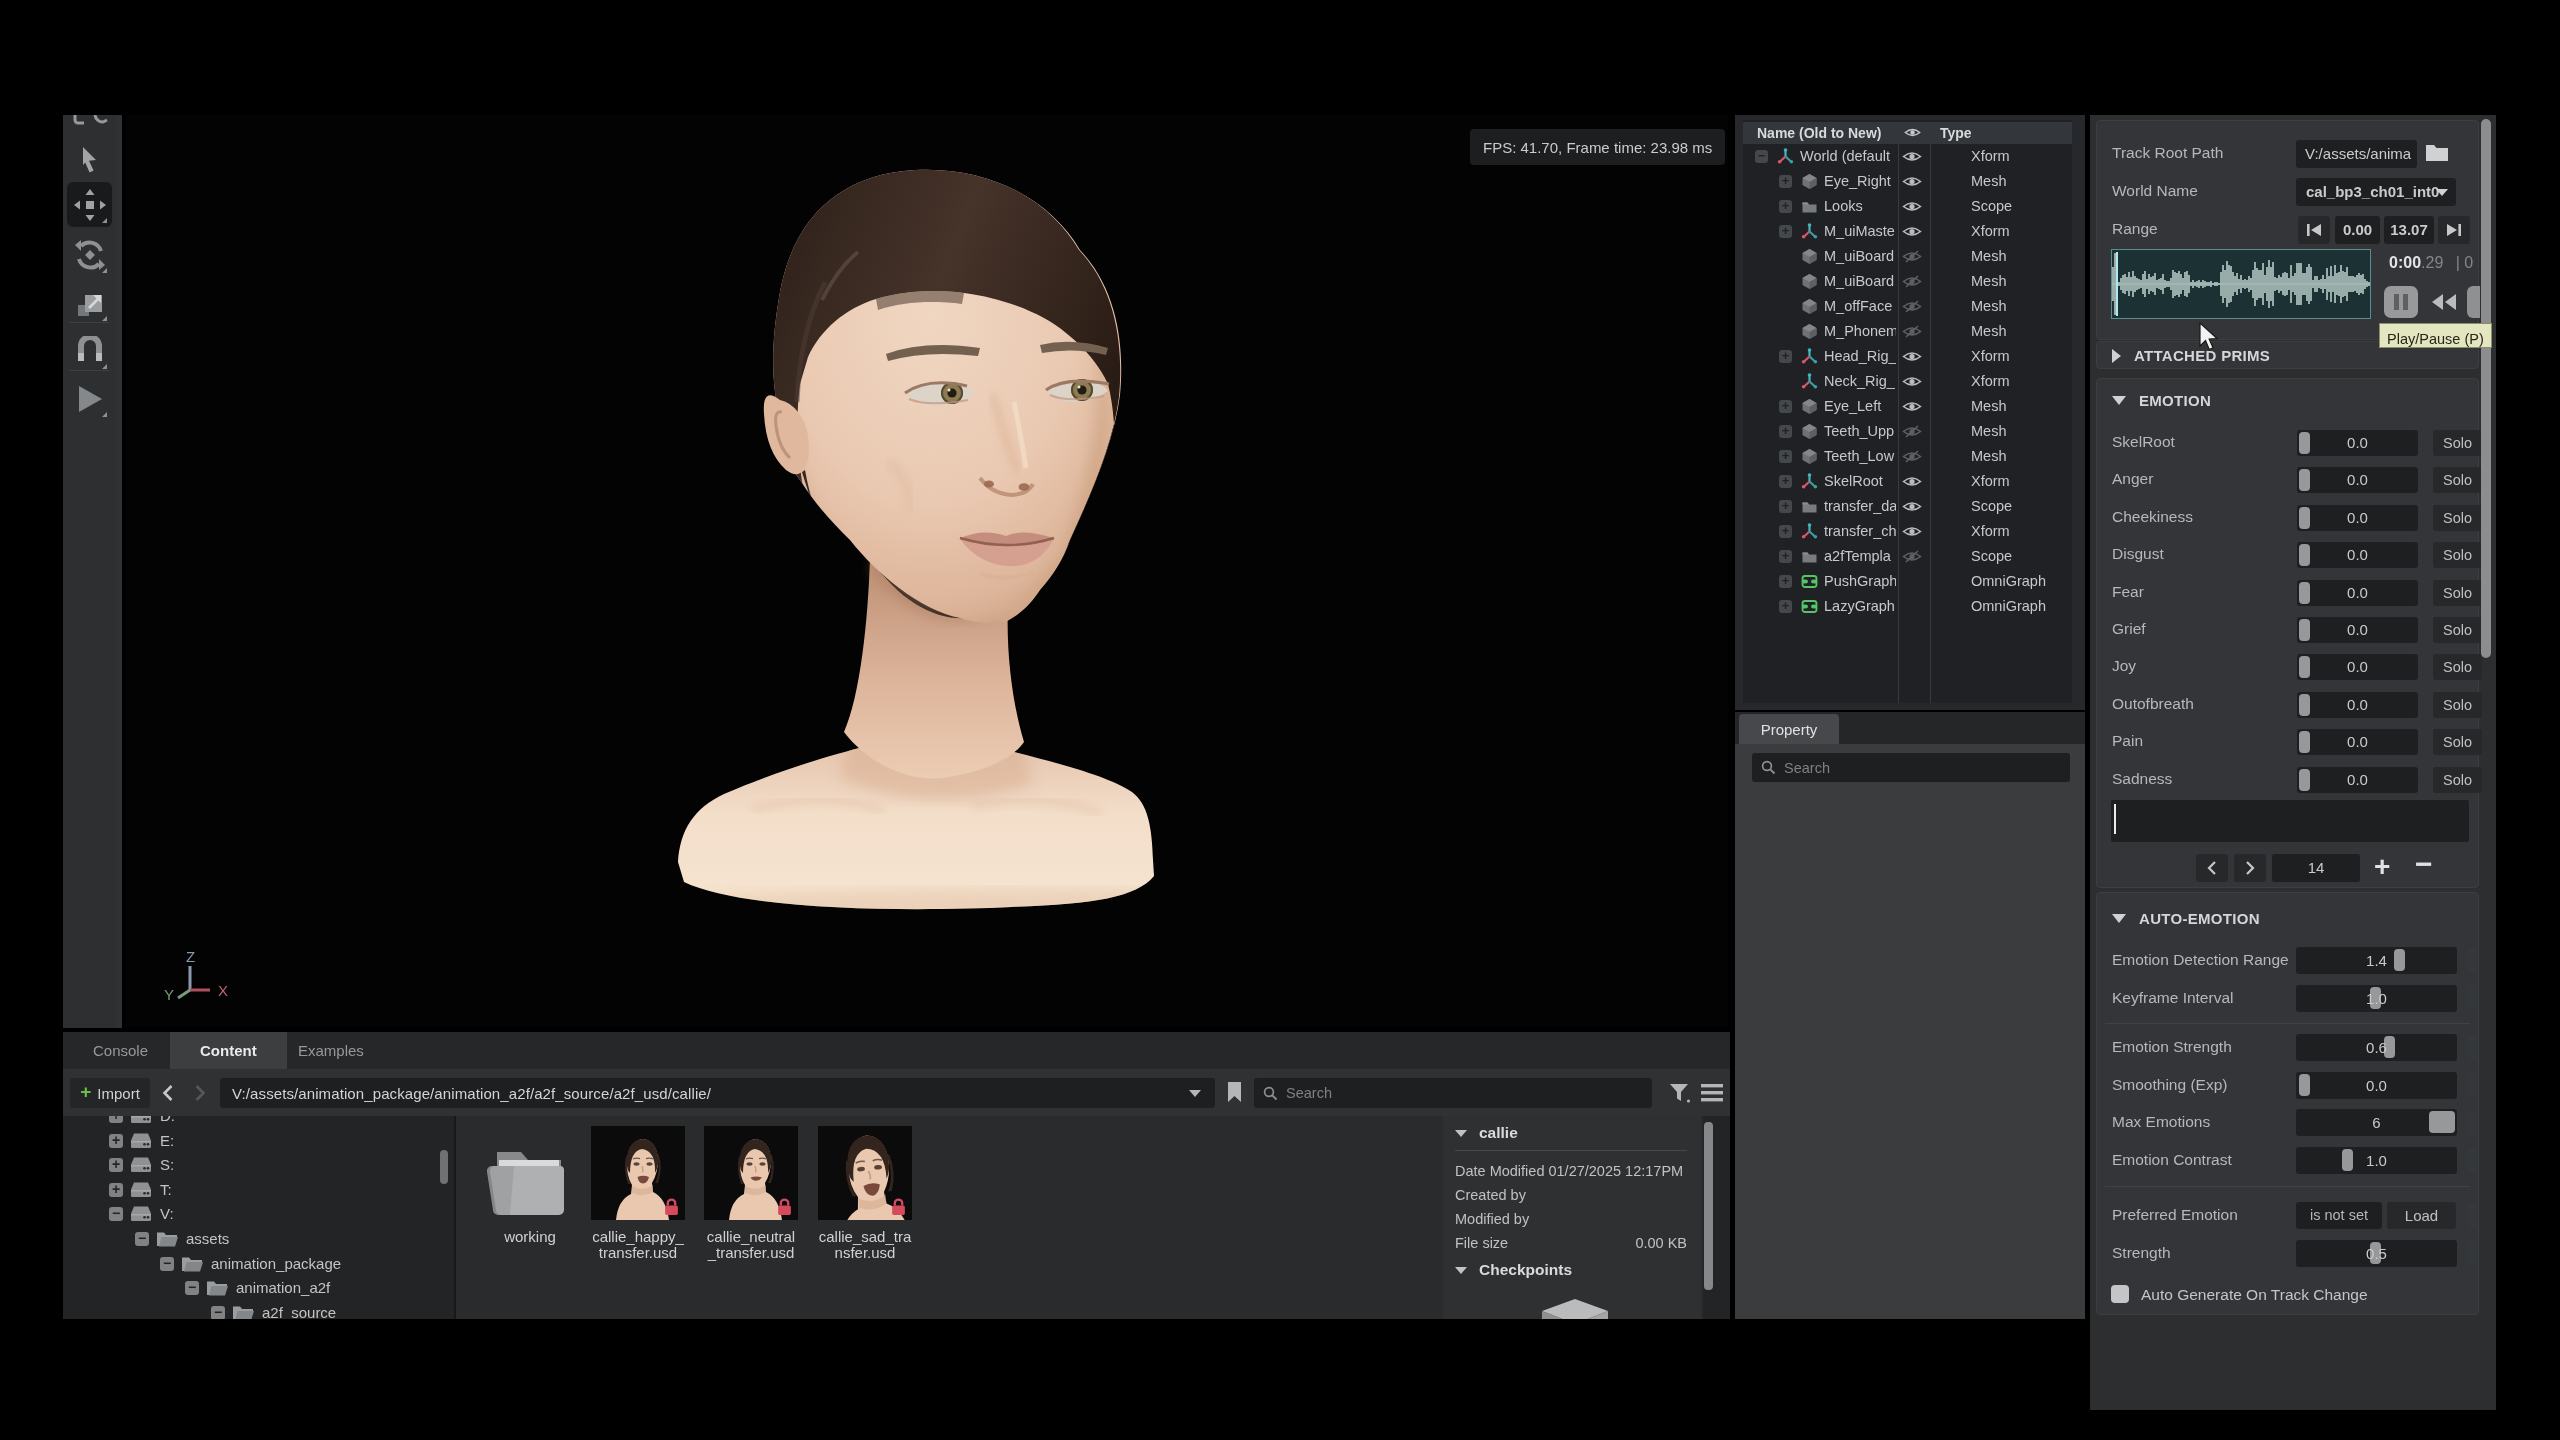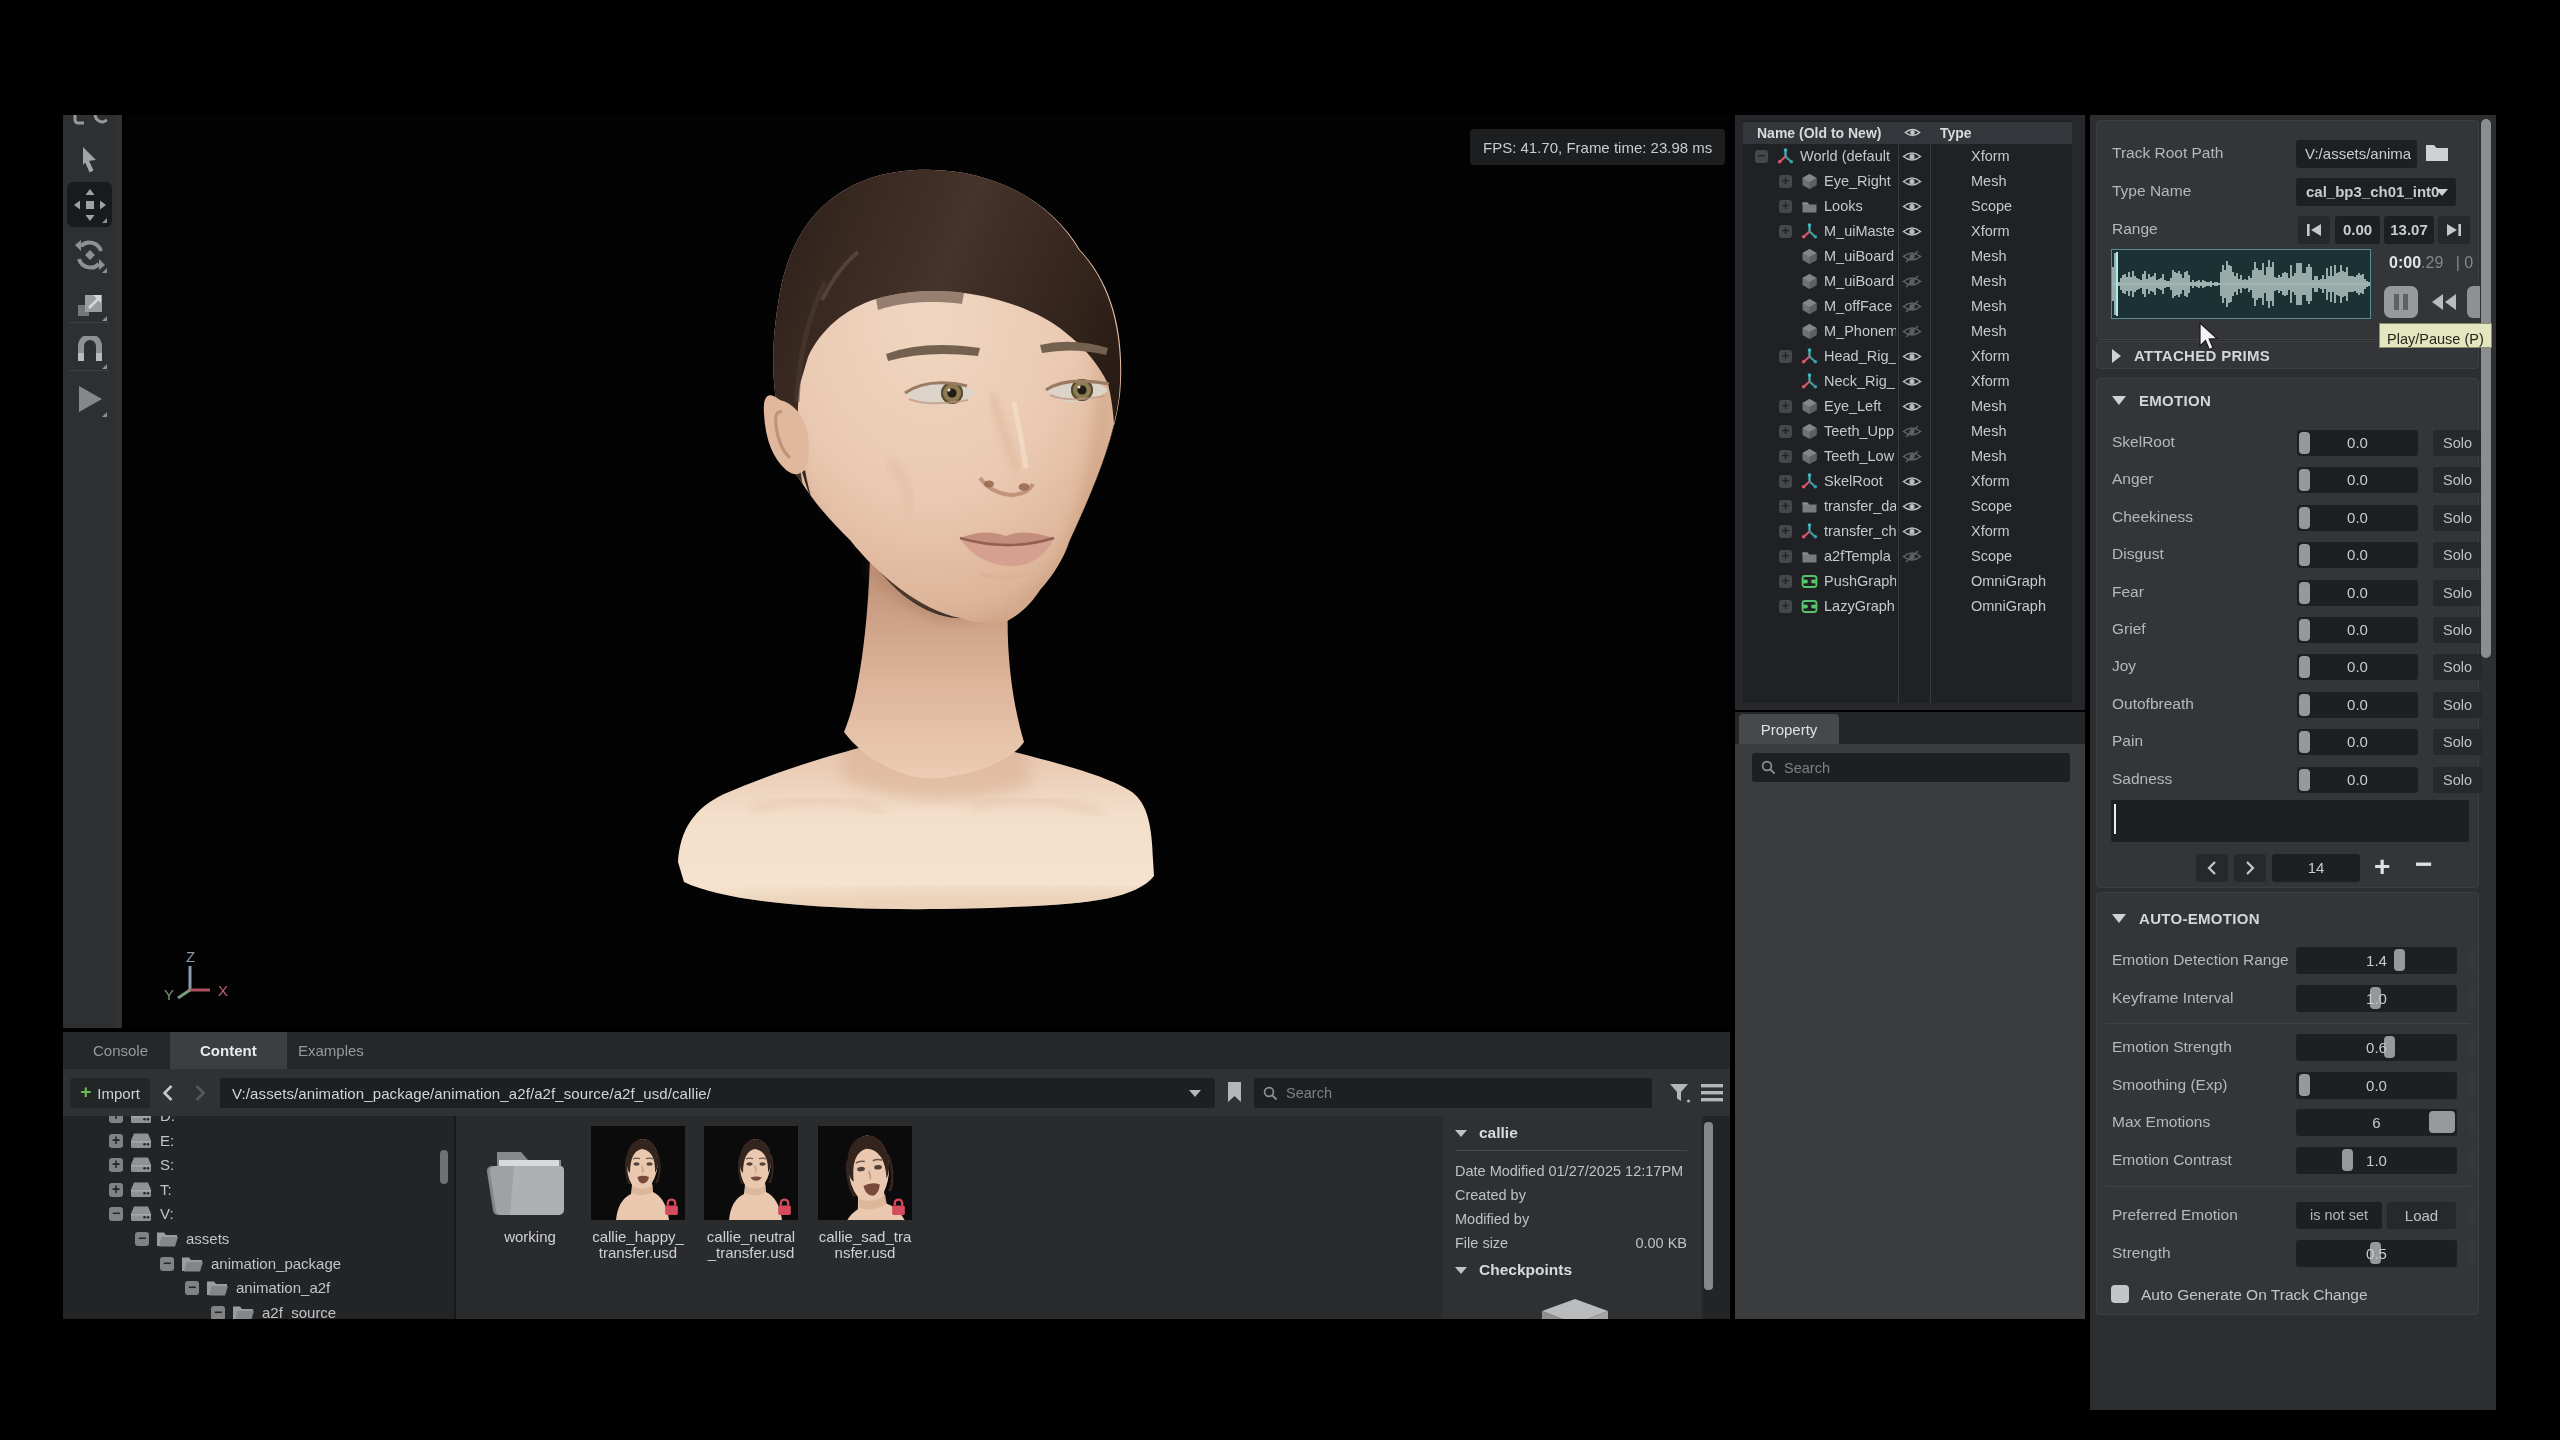--- a/index.html
+++ b/index.html
@@ -1063,21 +1063,21 @@
   <div id="a2f" class="abs">
 
     <div class="card" style="top:5px; height:220px">
       <div class="a2f-label" style="top:23px">Track Root Path</div>
       <div class="field abs" style="left:199px; top:19px; width:121px; height:28px; overflow:hidden">
         <span style="position:absolute;left:9px;top:5px;font-size:15px;white-space:nowrap">V:/assets/anima</span>
       </div>
       <svg class="abs" style="left:328px;top:22px" width="24" height="20" viewBox="0 0 24 20">
         <path d="M1 2 h8 l2.5 3 h11.5 v13 h-22 z" fill="#cfd1d3"></path>
       </svg>
-      <div class="a2f-label" style="top:61px">Type Name</div>
+      <div class="a2f-label" style="top:61px">World Name</div>
       <div class="field abs" style="left:199px; top:57px; width:160px; height:28px">
         <span style="position:absolute;left:10px;top:5px;font-size:15px;font-weight:bold">cal_bp3_ch01_int0</span>
         <span style="position:absolute;right:8px;top:11px;width:0;height:0;border-left:6px solid transparent;border-right:6px solid transparent;border-top:7px solid #cfd1d3"></span>
       </div>
       <div class="a2f-label" style="top:99px">Range</div>
       <div class="btn abs" style="left:201px;top:95px;width:32px;height:28px">
         <svg width="16" height="14" viewBox="0 0 16 14" style="margin:7px 0 0 8px">
           <rect x="1" y="1" width="2.6" height="12" fill="#c6c8ca"></rect>
           <polygon points="15,1 15,13 5,7" fill="#c6c8ca"></polygon>
         </svg>

